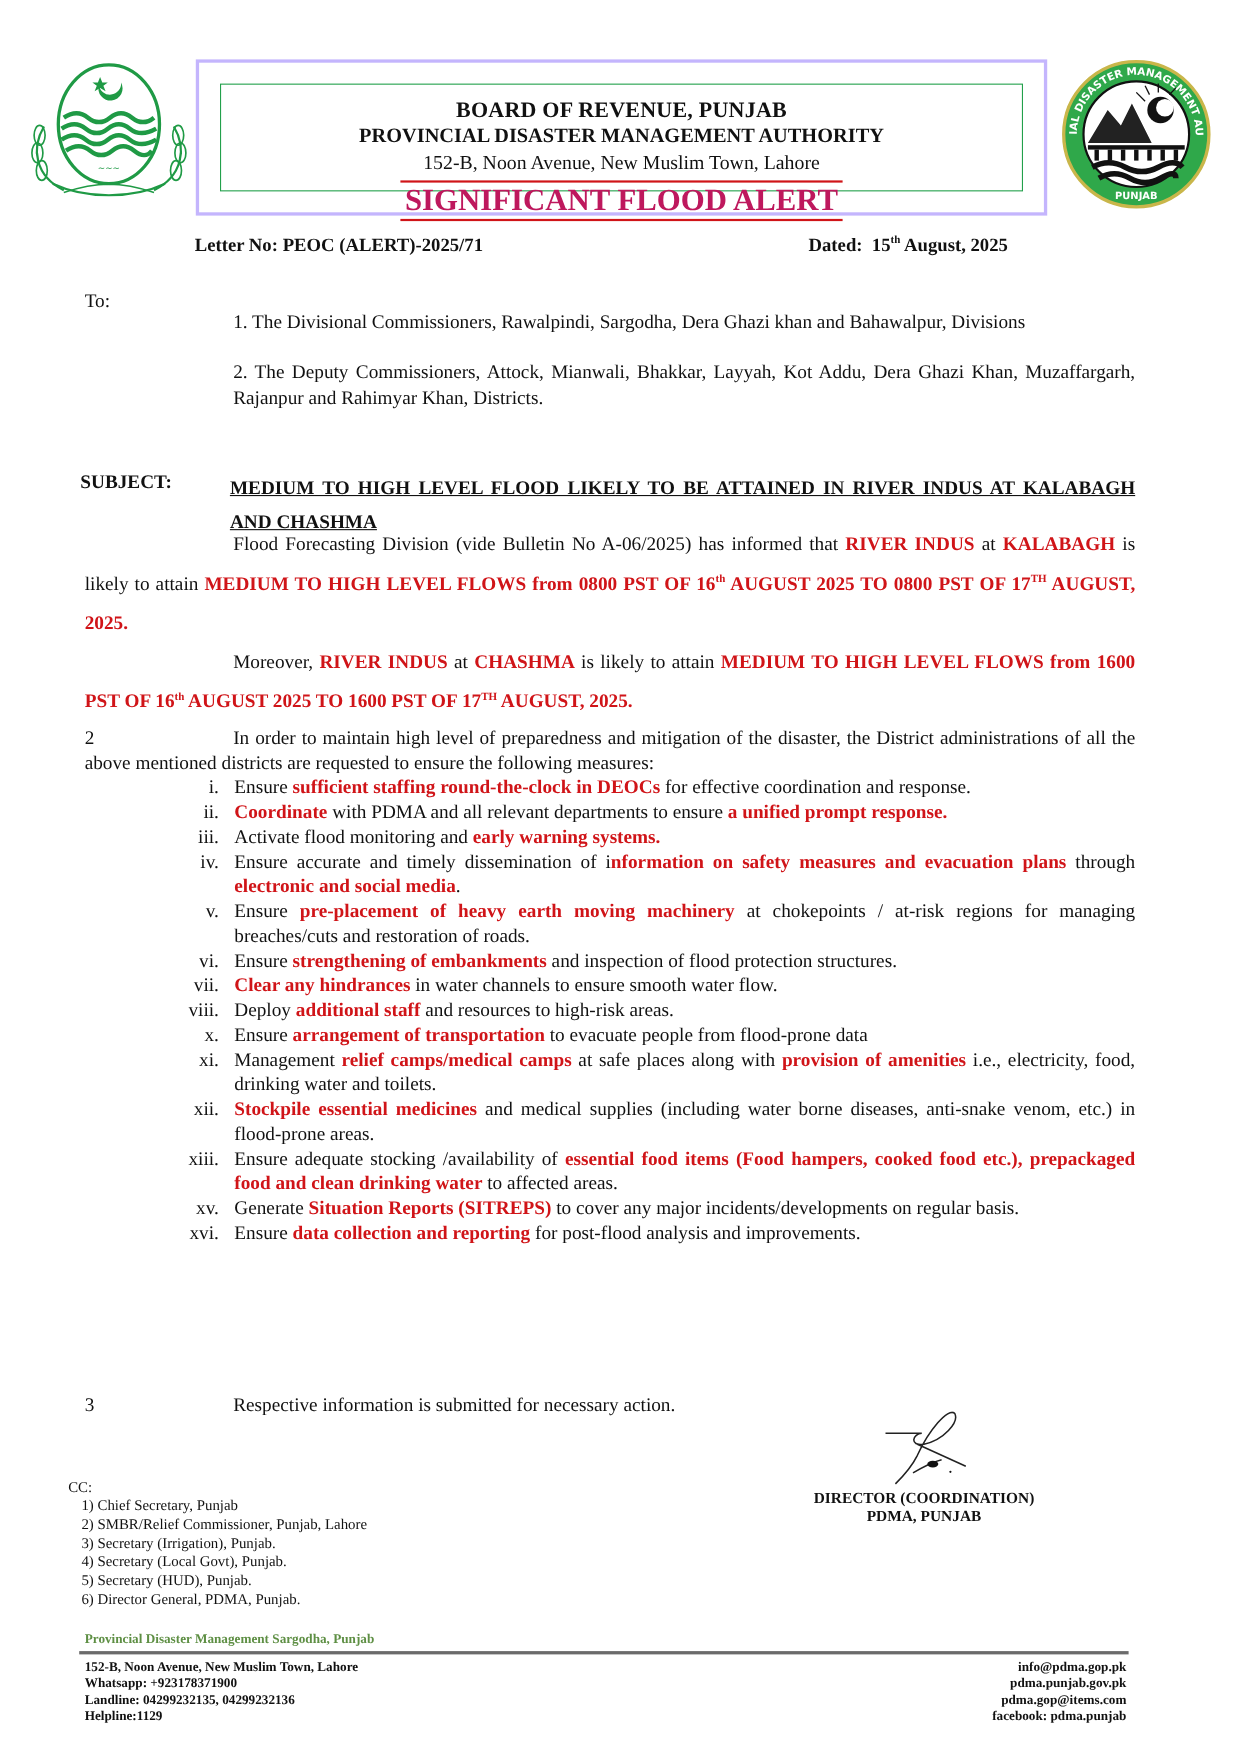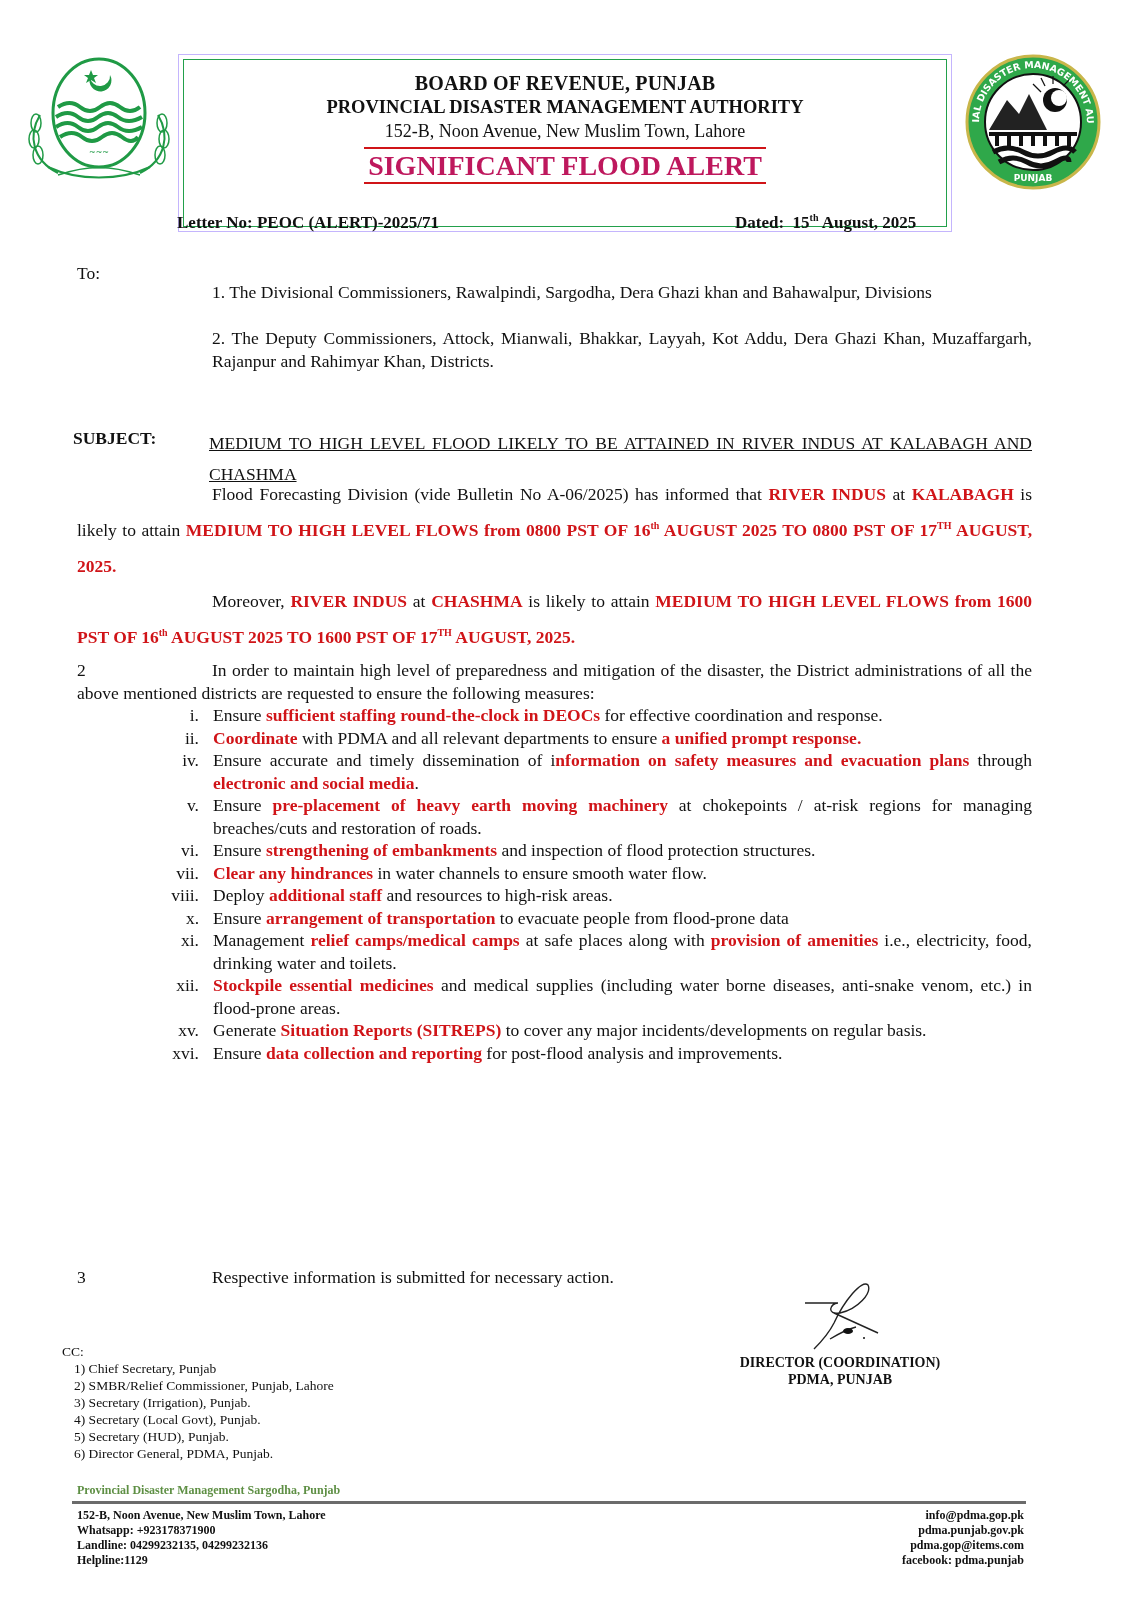--- a/index.html
+++ b/index.html
@@ -10,23 +10,23 @@
     color: #111;
     overflow: hidden;
   }
   .abs { position: absolute; }
   .red { color: #d01418; font-weight: bold; }
 
   
   #logo-left { left: 18px; top: 55px; width: 162px; height: 128px; }
   #logo-right { left: 963px; top: 52px; width: 140px; height: 140px; }
   #header-box {
-    left: 178px; top: 54px; width: 774px; height: 178px;
-    border: 1px solid #c4b5fd;
-    padding: 4px;
+    left: 178px; top: 54px; width: 774px; height: 142px;
+    border: 3px solid #c4b5fd;
+    padding: 19px;
   }
   #header-inner {
     width: 100%; height: 100%;
     border: 1.5px solid #22a04b;
     text-align: center;
     padding-top: 11px;
   }
   .h1 { font-size: 20px; font-weight: bold; letter-spacing: 0.2px; line-height: 24px; }
   .h2 { font-size: 18.5px; font-weight: bold; line-height: 24px; }
   .h3 { font-size: 18px; line-height: 24px; }
@@ -44,21 +44,21 @@
   #letter-no { left: 177px; top: 213px; font-size: 17px; font-weight: bold; }
   #letter-date { left: 735px; top: 213px; font-size: 17px; font-weight: bold; }
   sup { font-size: 10px; line-height: 0; vertical-align: super; }
 
   .body-txt { font-size: 17.5px; line-height: 23px; }
   #to-label { left: 77px; top: 262px; }
   .addr { left: 212px; width: 820px; text-align: justify; }
 
   #subject-label { left: 73px; top: 428px; font-weight: bold; font-size: 17.5px; }
   #subject-text {
-    left: 209px; top: 428px; width: 823px; font-weight: normal; font-size: 17.5px;
+    left: 209px; top: 428px; width: 823px; font-weight: bold; font-size: 17.5px;
     line-height: 31px; text-decoration: underline; text-align: justify;
   }
   .para-big { left: 77px; width: 955px; font-size: 17.5px; line-height: 36px; text-align: justify; }
   .indent { display: inline-block; width: 135px; }
 
   #para2 { left: 77px; top: 659px; width: 955px; font-size: 17.5px; line-height: 22.5px; text-align: justify; }
   #para2 .num { display: inline-block; width: 135px; }
 
   #measures { left: 150px; top: 704px; width: 882px; }
   .m-item { display: flex; font-size: 17.5px; line-height: 22.5px; }
@@ -196,20 +196,24 @@
 <div id="measures" class="abs">
     <div class="m-item">
       <span class="m-num">i.</span>
       <span class="m-text"><span>Ensure </span><span class="red">sufficient staffing round-the-clock in DEOCs</span><span> for effective coordination and response.</span></span>
     </div>
     <div class="m-item">
       <span class="m-num">ii.</span>
       <span class="m-text"><span class="red">Coordinate</span><span> with PDMA and all relevant departments to ensure </span><span class="red">a unified prompt response.</span></span>
     </div>
     <div class="m-item">
+      <span class="m-num">iii.</span>
+      <span class="m-text"><span>Activate flood monitoring and </span><span class="red">early warning systems.</span></span>
+    </div>
+    <div class="m-item">
       <span class="m-num">iv.</span>
       <span class="m-text"><span>Ensure accurate and timely dissemination of i</span><span class="red">nformation on safety measures and evacuation plans</span><span> through </span><span class="red">electronic and social media</span><span>.</span></span>
     </div>
     <div class="m-item">
       <span class="m-num">v.</span>
       <span class="m-text"><span>Ensure </span><span class="red">pre-placement of heavy earth moving machinery</span><span> at chokepoints / at-risk  regions  for managing breaches/cuts and restoration of roads.</span></span>
     </div>
     <div class="m-item">
       <span class="m-num">vi.</span>
       <span class="m-text"><span>Ensure </span><span class="red">strengthening of embankments</span><span> and inspection of flood protection structures.</span></span>
@@ -226,20 +230,24 @@
       <span class="m-num">x.</span>
       <span class="m-text"><span>Ensure </span><span class="red">arrangement of transportation</span><span> to evacuate people from flood-prone data</span></span>
     </div>
     <div class="m-item">
       <span class="m-num">xi.</span>
       <span class="m-text"><span>Management </span><span class="red">relief camps/medical camps</span><span> at safe places along with </span><span class="red">provision of amenities</span><span> i.e., electricity, food, drinking water and toilets.</span></span>
     </div>
     <div class="m-item">
       <span class="m-num">xii.</span>
       <span class="m-text"><span class="red">Stockpile essential medicines</span><span> and medical supplies (including water borne diseases, anti-snake venom, etc.) in flood-prone areas.</span></span>
+    </div>
+    <div class="m-item">
+      <span class="m-num">xiii.</span>
+      <span class="m-text"><span>Ensure adequate stocking /availability of </span><span class="red">essential food items (Food hampers, cooked food etc.), prepackaged food and clean drinking water</span><span> to affected areas.</span></span>
     </div>
     <div class="m-item">
       <span class="m-num">xv.</span>
       <span class="m-text"><span>Generate </span><span class="red">Situation Reports (SITREPS)</span><span> to cover any major incidents/developments on regular basis.</span></span>
     </div>
     <div class="m-item">
       <span class="m-num">xvi.</span>
       <span class="m-text"><span>Ensure </span><span class="red">data collection and reporting</span><span> for post-flood analysis and improvements.</span></span>
     </div>
   </div>

